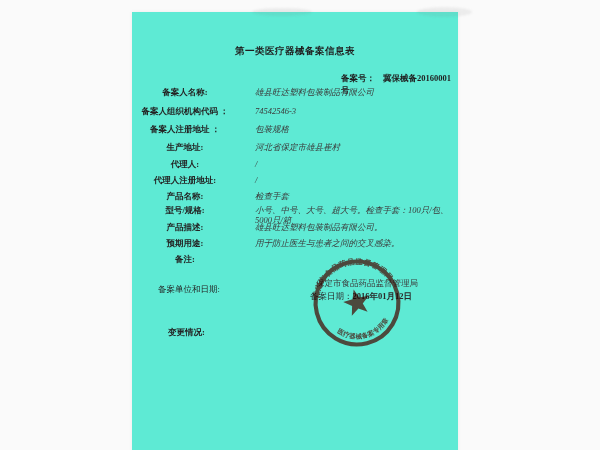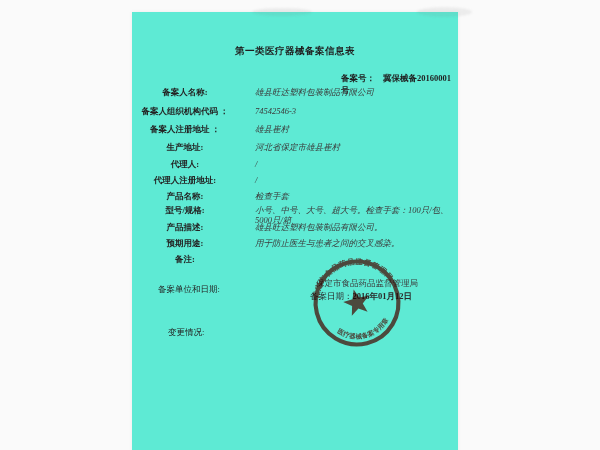--- a/index.html
+++ b/index.html
@@ -30,21 +30,21 @@
     font-weight:bold;color:#232323;white-space:nowrap;
   }
   .row .val{
     position:absolute;left:123px;top:0;width:196px;color:#3b3b3b;
     word-break:break-all;line-height:10px;font-style:italic;
   }
   .filing-label{position:absolute;top:272px;left:26px;font-size:8.5px;font-weight:normal;color:#232323;}
   .authority-line{position:absolute;top:266px;left:184px;font-size:8.5px;color:#3b3b3b;white-space:nowrap;}
   .date-line{position:absolute;top:279px;left:178px;font-size:8.5px;color:#2a2a2a;white-space:nowrap;}
   .date-line .date-value{font-weight:bold;}
-  .change-label{position:absolute;top:315px;left:36px;font-size:8.5px;font-weight:normal;color:#232323;}
+  .change-label{position:absolute;top:315px;left:36px;font-size:8.5px;font-weight:bold;color:#232323;}
   .stamp{
     position:absolute;left:179px;top:245px;width:92px;height:92px;
     transform:rotate(-14deg);
     mix-blend-mode:multiply;opacity:0.9;
   }
 </style>
 </head>
 <body>
 
 <div class="canvas">
@@ -63,21 +63,21 @@
         <div class="row" style="top: 75px;">
           <span class="lbl">备案人名称:</span>
           <span class="val">雄县旺达塑料包装制品有限公司</span>
         </div>
         <div class="row" style="top: 94px;">
           <span class="lbl">备案人组织机构代码 ：</span>
           <span class="val">74542546-3</span>
         </div>
         <div class="row" style="top: 112px;">
           <span class="lbl">备案人注册地址 ：</span>
-          <span class="val">雄县崔村</span>
+          <span class="val">包装规格</span>
         </div>
         <div class="row" style="top: 130px;">
           <span class="lbl">生产地址:</span>
           <span class="val">河北省保定市雄县崔村</span>
         </div>
         <div class="row" style="top: 147px;">
           <span class="lbl">代理人:</span>
           <span class="val">/</span>
         </div>
         <div class="row" style="top: 163px;">

